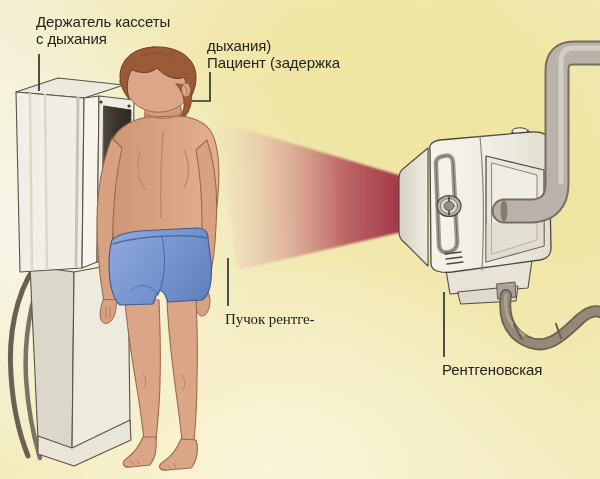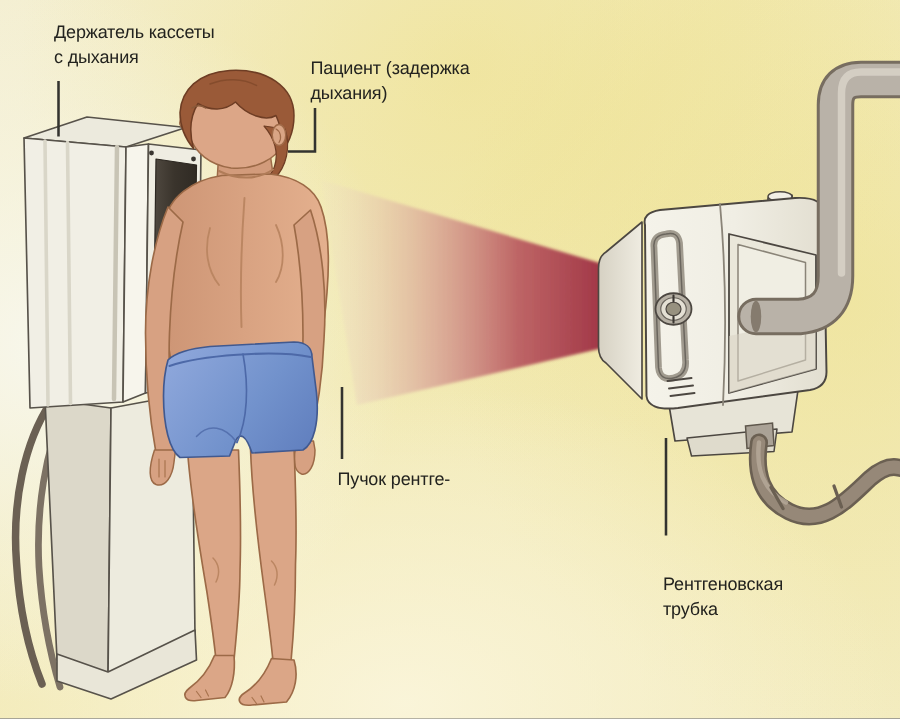--- a/index.html
+++ b/index.html
@@ -8,21 +8,21 @@
     font-family:"Liberation Sans",sans-serif;
     background:
       radial-gradient(40% 50% at 5% 48%, rgba(248,248,240,.9), rgba(248,248,240,0) 100%),
       radial-gradient(55% 45% at 45% 98%, rgba(251,246,222,.85), rgba(251,246,222,0) 100%),
       radial-gradient(50% 55% at 52% 10%, rgba(236,220,118,.40), rgba(236,220,118,0) 100%),
       radial-gradient(45% 60% at 94% 42%, rgba(236,222,130,.45), rgba(236,222,130,0) 100%),
       linear-gradient(135deg,#f4efd2,#f2eab6 45%,#f3ecc0);
   }
   .stage svg{position:absolute;left:0;top:0;}
   .lbl{
-    position:absolute;color:#23231f;font-size:12px;line-height:17px;
+    position:absolute;color:#23231f;font-size:15px;line-height:17px;
     font-weight:500;letter-spacing:-0.1px;white-space:nowrap;
   }
 </style>
 </head>
 <body>
 
 <div class="stage">
 <svg width="600" height="479" viewBox="0 0 600 479">
   <defs>
     <linearGradient id="winGrad" x1="100" y1="0" x2="136" y2="0" gradientUnits="userSpaceOnUse">
@@ -169,23 +169,22 @@
     <path d="M228,258 L228,306"></path>
     <path d="M444,292 L444,357"></path>
   </g>
 </svg>
 
   <div class="lbl" style="left:36px;top:13px;">
     <div>Держатель кассеты</div>
     <div>с дыхания</div>
   </div>
   <div class="lbl" style="left:207px;top:37px;">
+    <div>дыхания)</div>
     <div>Пациент (задержка</div>
-    <div>дыхания)</div>
   </div>
-  <div class="lbl" style="left:225px;top:311px;">
+  <div class="lbl" style="left:225px;top:311px;font-family:Liberation Serif, serif;">
     <div>Пучок рентге-</div>
   </div>
-  <div class="lbl" style="left:442px;top:361px;margin-top:20px;">
+  <div class="lbl" style="left:442px;top:361px;">
     <div>Рентгеновская</div>
-    <div>трубка</div>
   </div>
 </div>
 
 </body></html>

